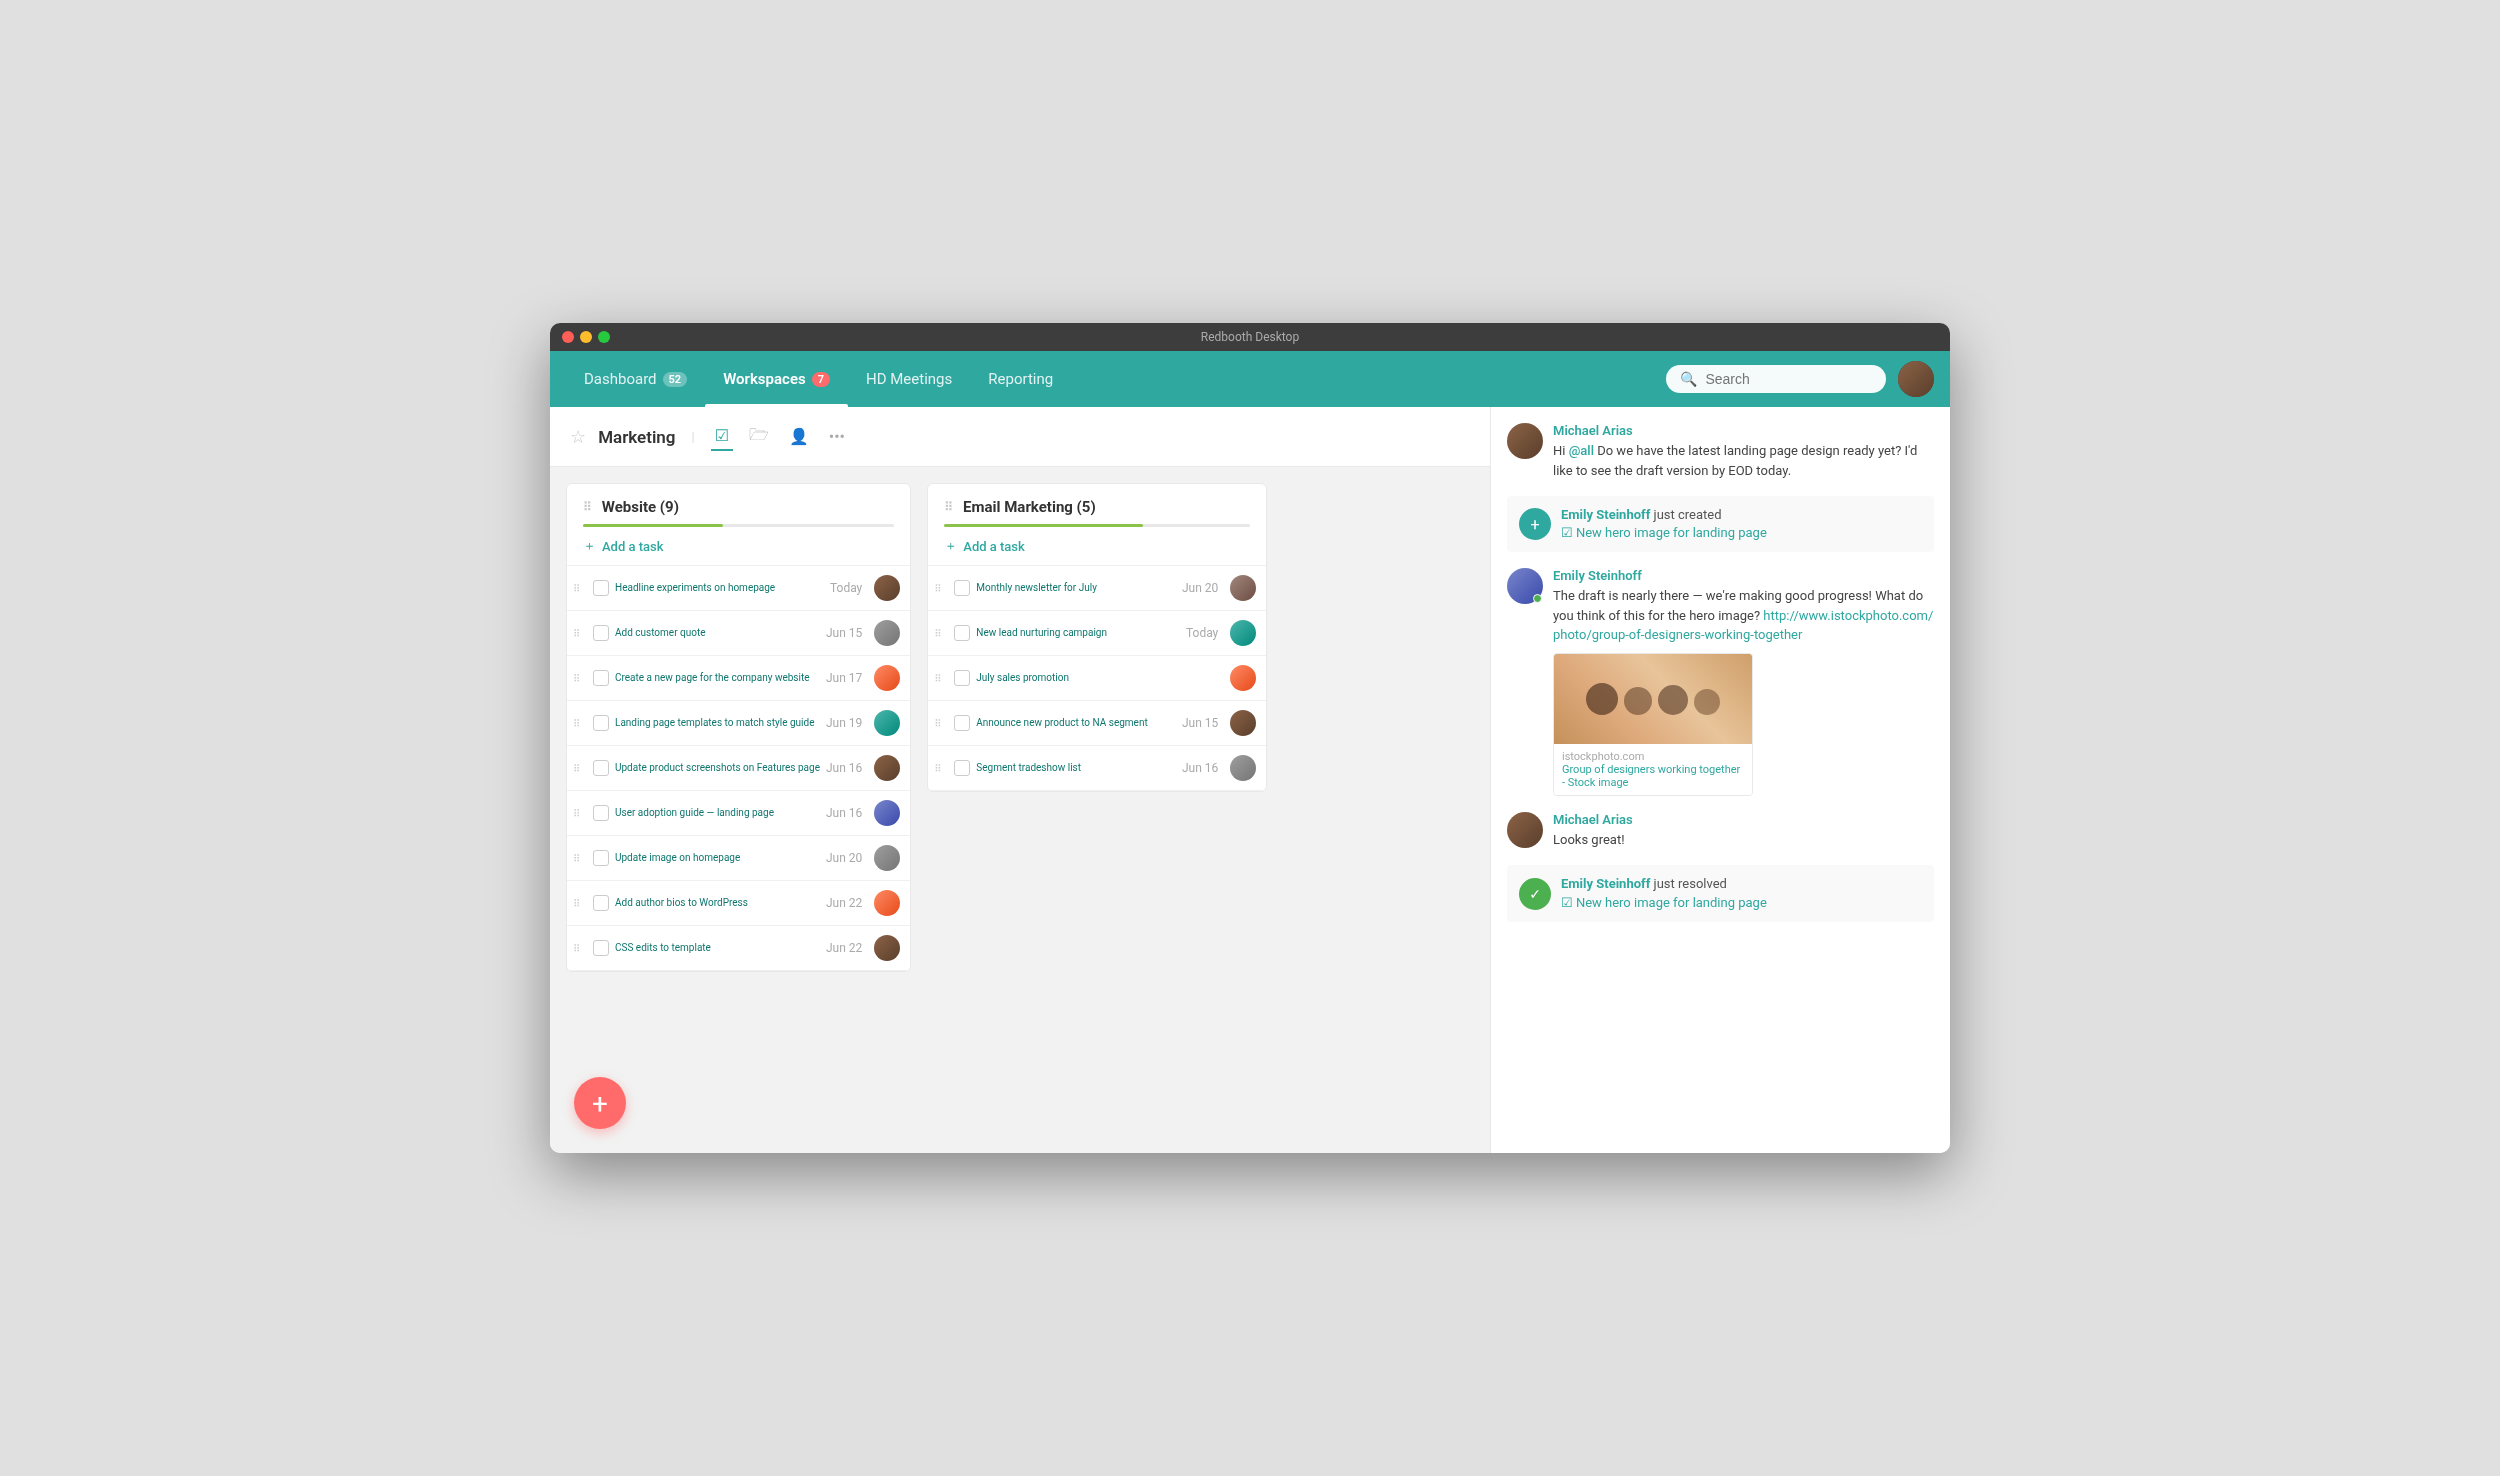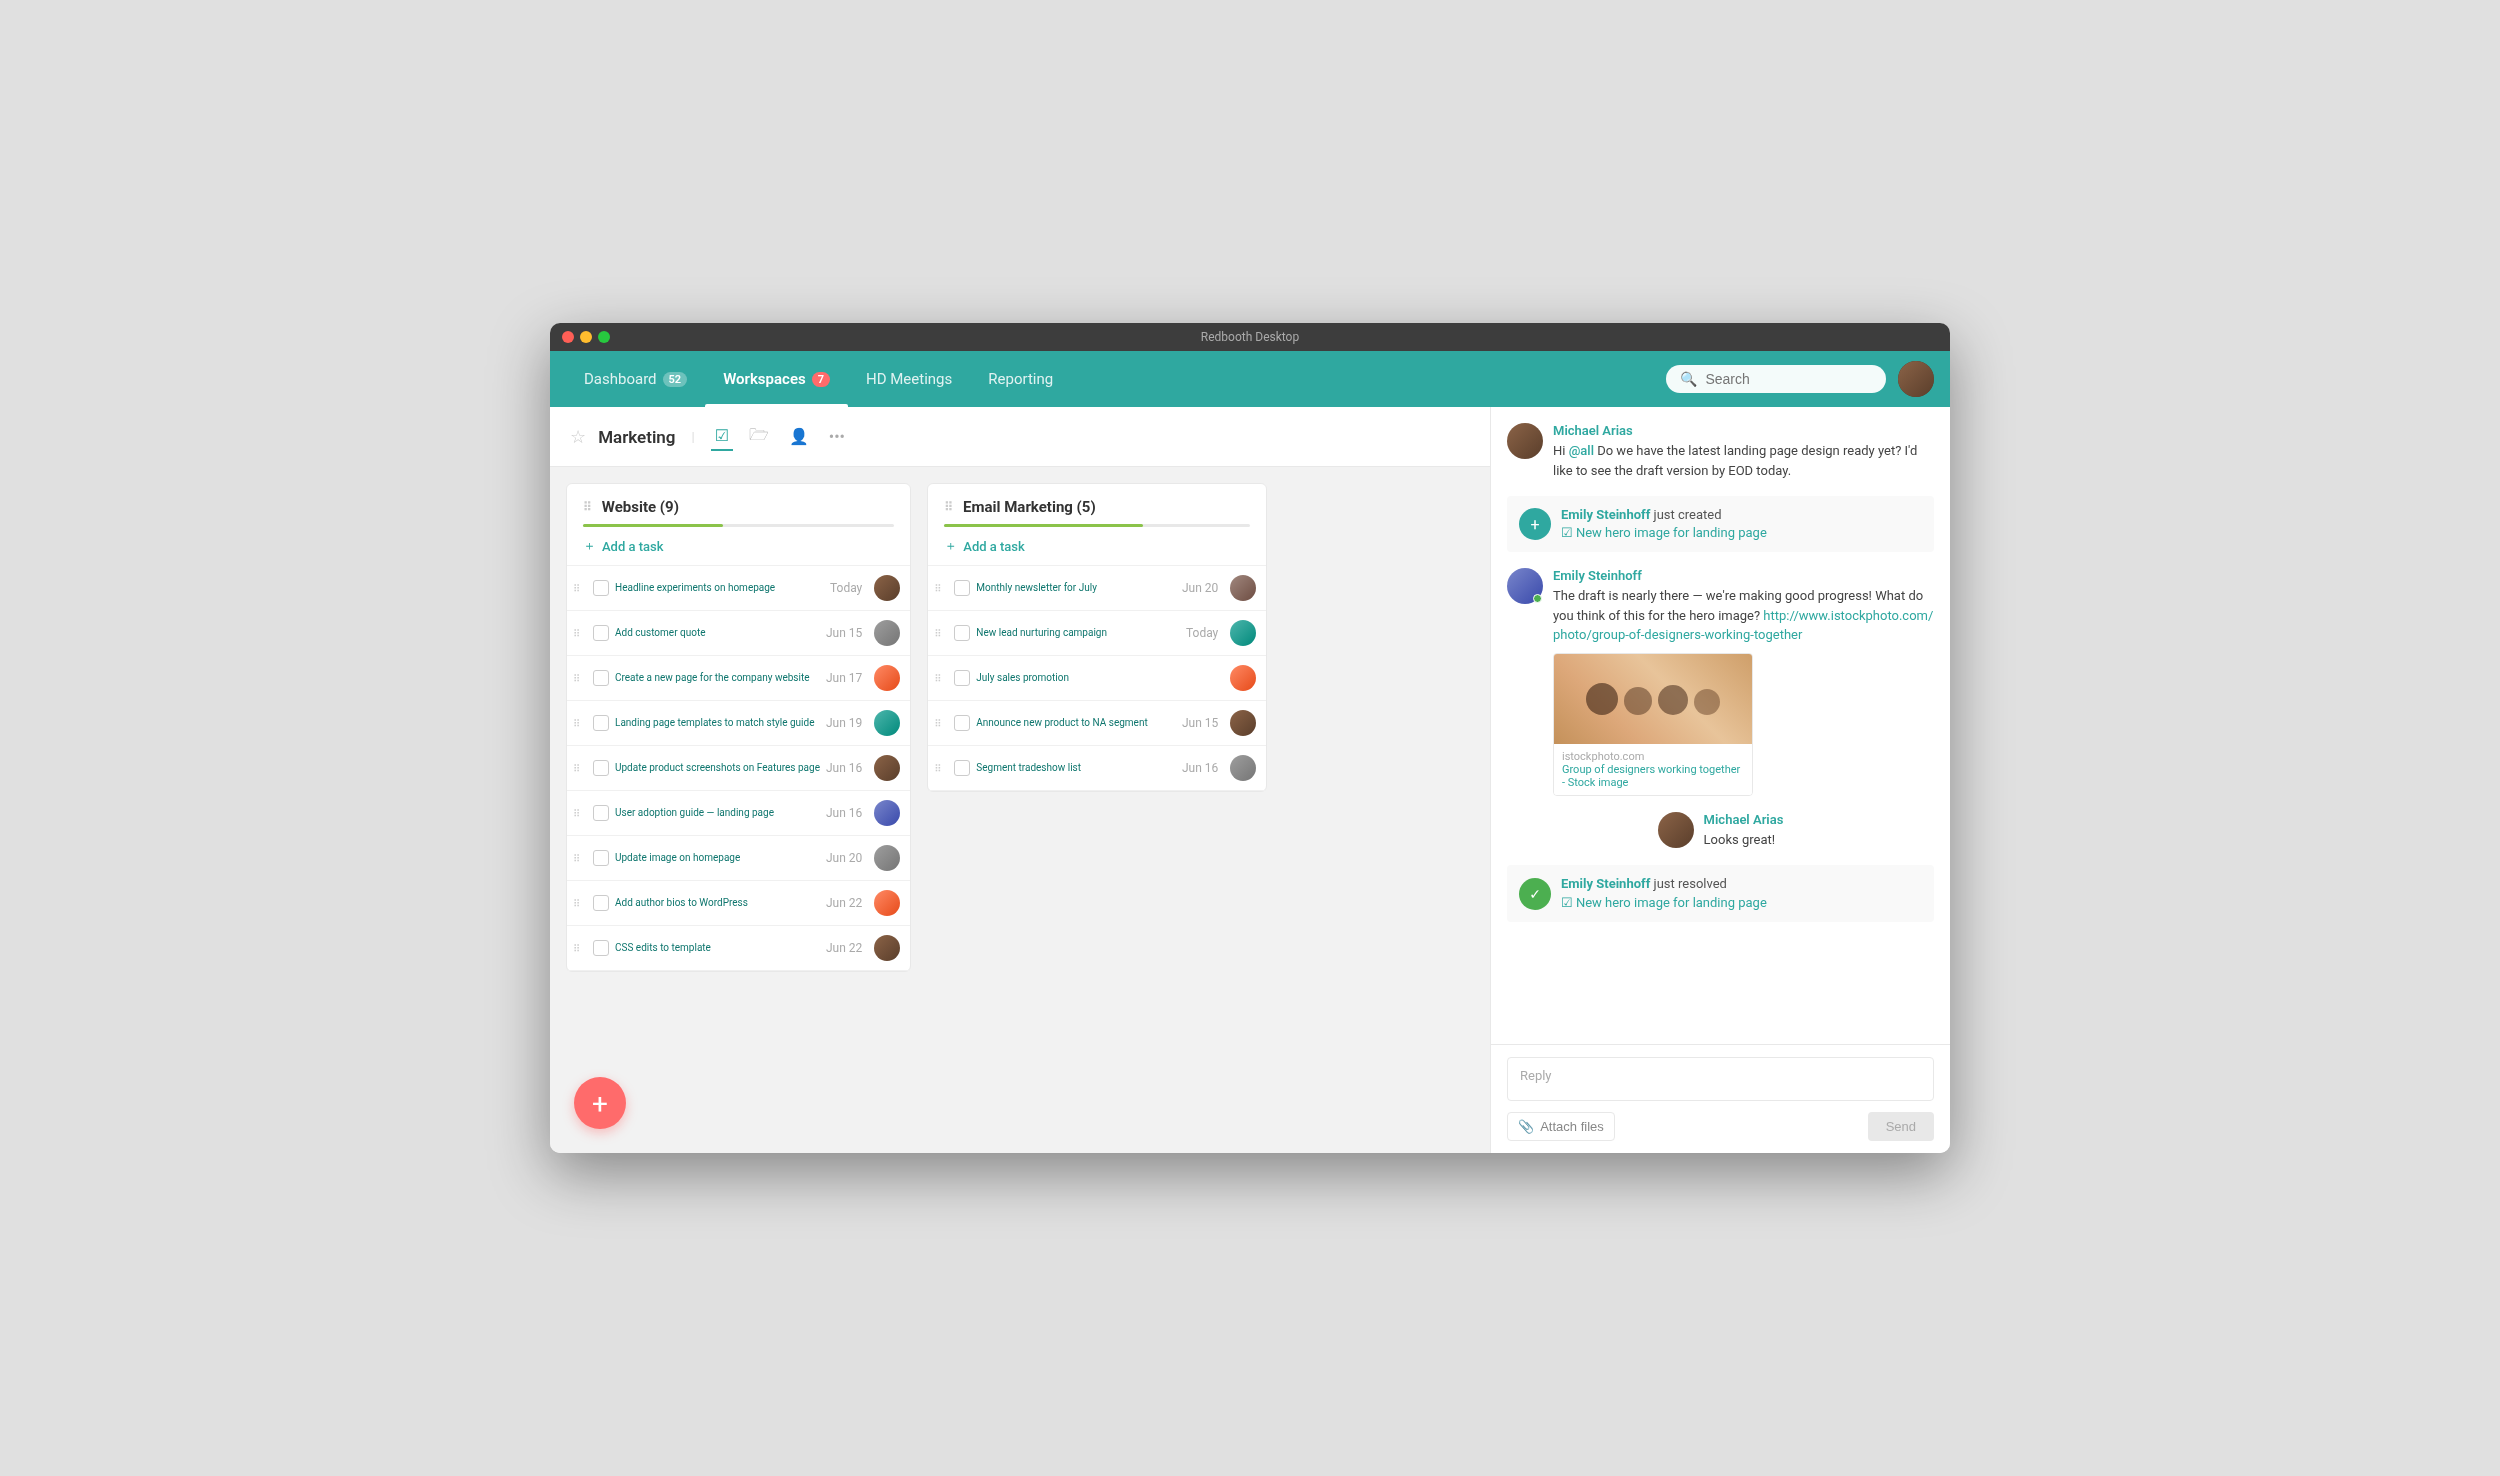--- a/index.html
+++ b/index.html
@@ -259,21 +259,20 @@
       display: flex;
       flex-direction: column;
     }
     .chat-messages {
       flex: 1;
       overflow-y: auto;
       padding: 16px;
       display: flex;
       flex-direction: column;
       gap: 16px;
-      align-items: center;
     }
     .chat-msg {
       display: flex;
       gap: 10px;
     }
     .chat-avatar {
       width: 36px;
       height: 36px;
       border-radius: 50%;
       flex-shrink: 0;
@@ -716,27 +715,16 @@
 
         <div class="activity-row">
           <div class="activity-icon green">✓</div>
           <div class="activity-text">
             <strong>Emily Steinhoff</strong> just resolved <span class="activity-task">☑ New hero image for landing page</span>
           </div>
         </div>
 
       </div>
 
-      <div class="reply-area">
-        <textarea class="reply-input" placeholder="Reply" style=""></textarea>
-        <div class="reply-actions">
-          <button class="attach-btn">
-            <span>📎</span>
-            <span>Attach files</span>
-          </button>
-          <div class="reply-spacer"></div>
-          <button class="send-btn">Send</button>
-        </div>
-      </div>
 
     </div>
   </div>
 </div>
 
 </body></html>

